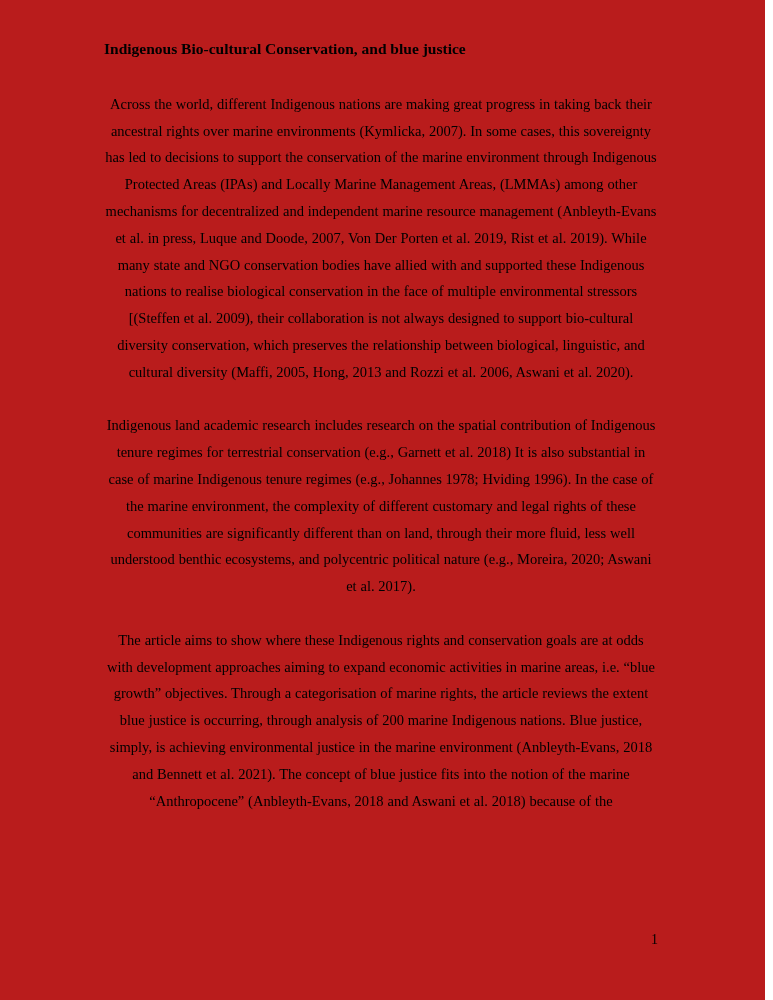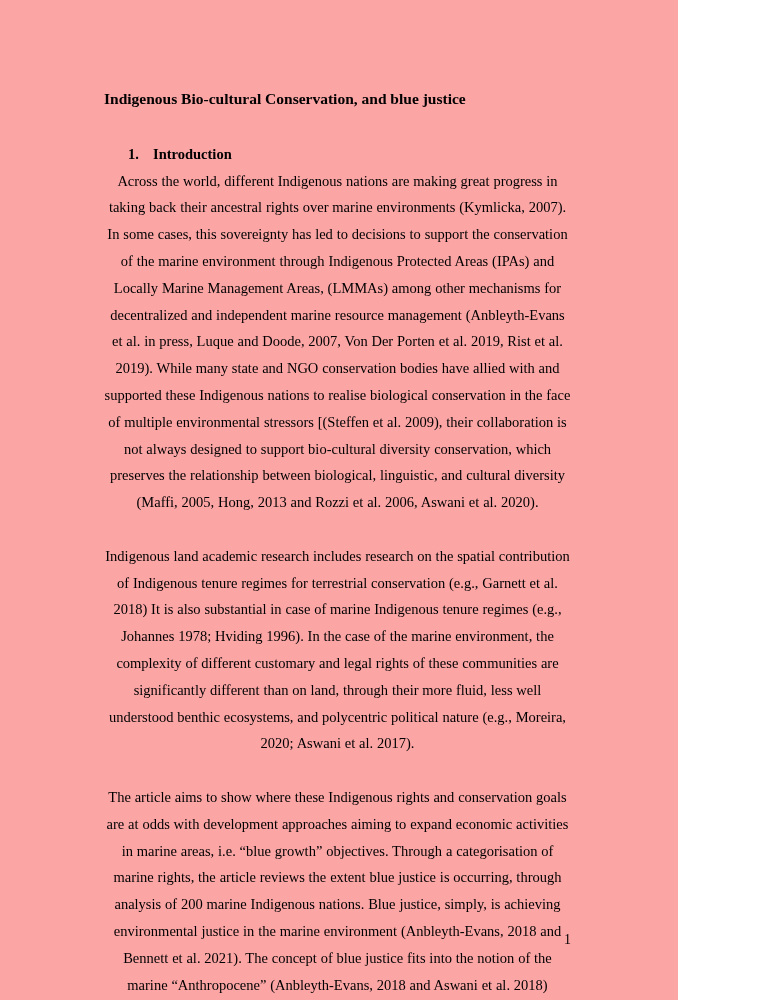--- a/index.html
+++ b/index.html
@@ -2,25 +2,25 @@
 <html><head>
 <meta charset="utf-8">
 <style>
   html, body {
     margin: 0;
     padding: 0;
     background: #ffffff;
   }
   .page {
     position: relative;
-    width: 678px;
+    width: 765px;
     height: 1000px;
-    background: #fca5a5;
+    background: #b91c1c;
     box-sizing: border-box;
-    padding: 86px 107px 0 104px;
+    padding: 36px 107px 0 104px;
     font-family: "Liberation Serif", "DejaVu Serif", serif;
     color: #000000;
     overflow: hidden;
   }
   .doc-title {
     font-size: 15.5px;
     font-weight: bold;
     line-height: 26.8px;
     margin: 0 0 28px 0;
   }
@@ -51,23 +51,20 @@
     text-align: right;
   }
 </style>
 </head>
 <body>
 
 <div class="page">
 
   <h1 class="doc-title">Indigenous Bio-cultural Conservation, and blue justice</h1>
 
-  <h2 class="section-heading">
-    <span class="section-number">1.</span><span>Introduction</span>
-  </h2>
 
   <p class="body-paragraph">Across the world, different Indigenous nations are making great progress in taking back their ancestral rights over marine environments (Kymlicka, 2007). In some cases, this sovereignty has led to decisions to support the conservation of the marine environment through Indigenous Protected Areas (IPAs) and Locally Marine Management Areas, (LMMAs) among other mechanisms for decentralized and independent marine resource management (Anbleyth-Evans et al. in press, Luque and Doode, 2007, Von Der Porten et al. 2019, Rist et al. 2019). While many state and NGO conservation bodies have allied with and supported these Indigenous nations to realise biological conservation in the face of multiple environmental stressors [(Steffen et al. 2009), their collaboration is not always designed to support bio-cultural diversity conservation, which preserves the relationship between biological, linguistic, and cultural diversity (Maffi, 2005, Hong, 2013 and Rozzi et al. 2006, Aswani et al. 2020).</p>
 
   <p class="body-paragraph">Indigenous land academic research includes research on the spatial contribution of Indigenous tenure regimes for terrestrial conservation (e.g., Garnett et al. 2018) It is also substantial in case of marine Indigenous tenure regimes (e.g., Johannes 1978; Hviding 1996). In the case of the marine environment, the complexity of different customary and legal rights of these communities are significantly different than on land, through their more fluid, less well understood benthic ecosystems, and polycentric political nature (e.g., Moreira, 2020; Aswani et al. 2017).</p>
 
   <p class="body-paragraph">The article aims to show where these Indigenous rights and conservation goals are at odds with development approaches aiming to expand economic activities in marine areas, i.e. “blue growth” objectives. Through a categorisation of marine rights, the article reviews the extent blue justice is occurring, through analysis of 200 marine Indigenous nations. Blue justice, simply, is achieving environmental justice in the marine environment (Anbleyth-Evans, 2018 and Bennett et al. 2021). The concept of blue justice fits into the notion of the marine “Anthropocene” (Anbleyth-Evans, 2018 and Aswani et al. 2018) because of the</p>
 
   <div class="page-footer">
     <span>1</span>
   </div>

